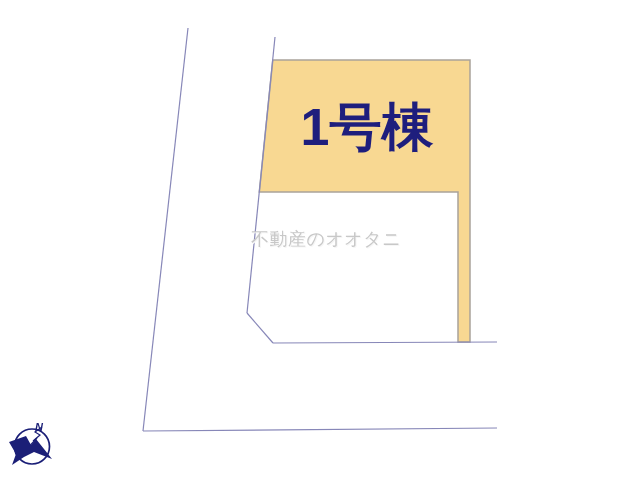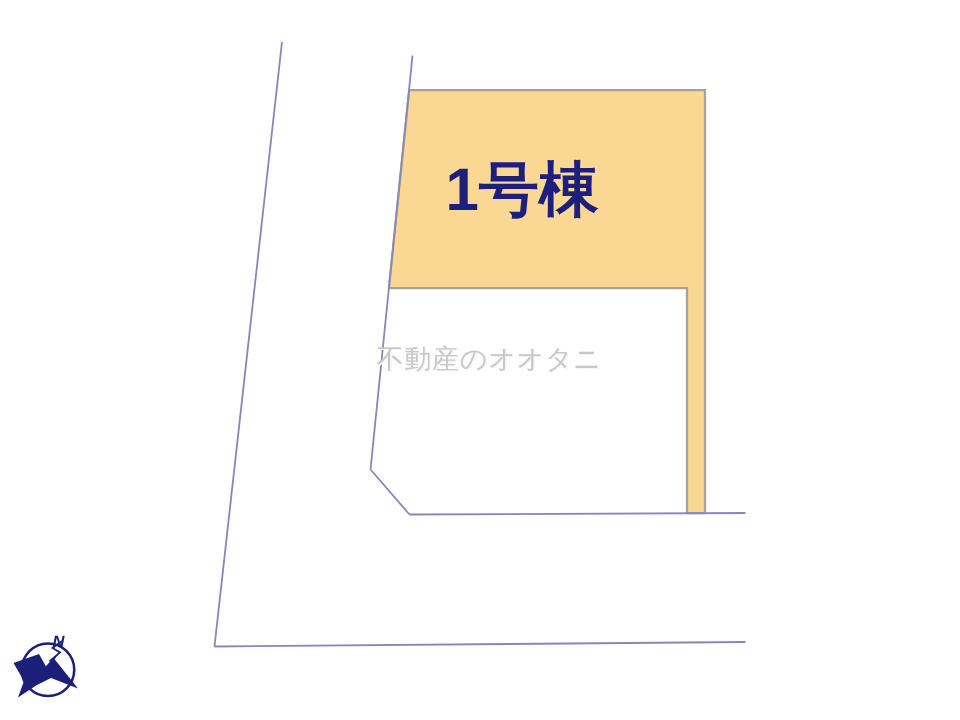--- a/index.html
+++ b/index.html
@@ -60,21 +60,22 @@
     font-style: italic;
     font-weight: bold;
   }
   .lot-label {
     position: absolute;
     left: 297px;
     top: 103px;
     width: 140px;
     height: 48px;
     line-height: 48px;
-    font-size: 40px;
+    text-align: center;
+    font-size: 52px;
     font-weight: 600;
     color: var(--label-navy, #1E1E7D);
     white-space: nowrap;
   }
   .watermark {
     position: absolute;
     left: 251px;
     top: 228px;
     font-size: 18px;
     line-height: 22px;

